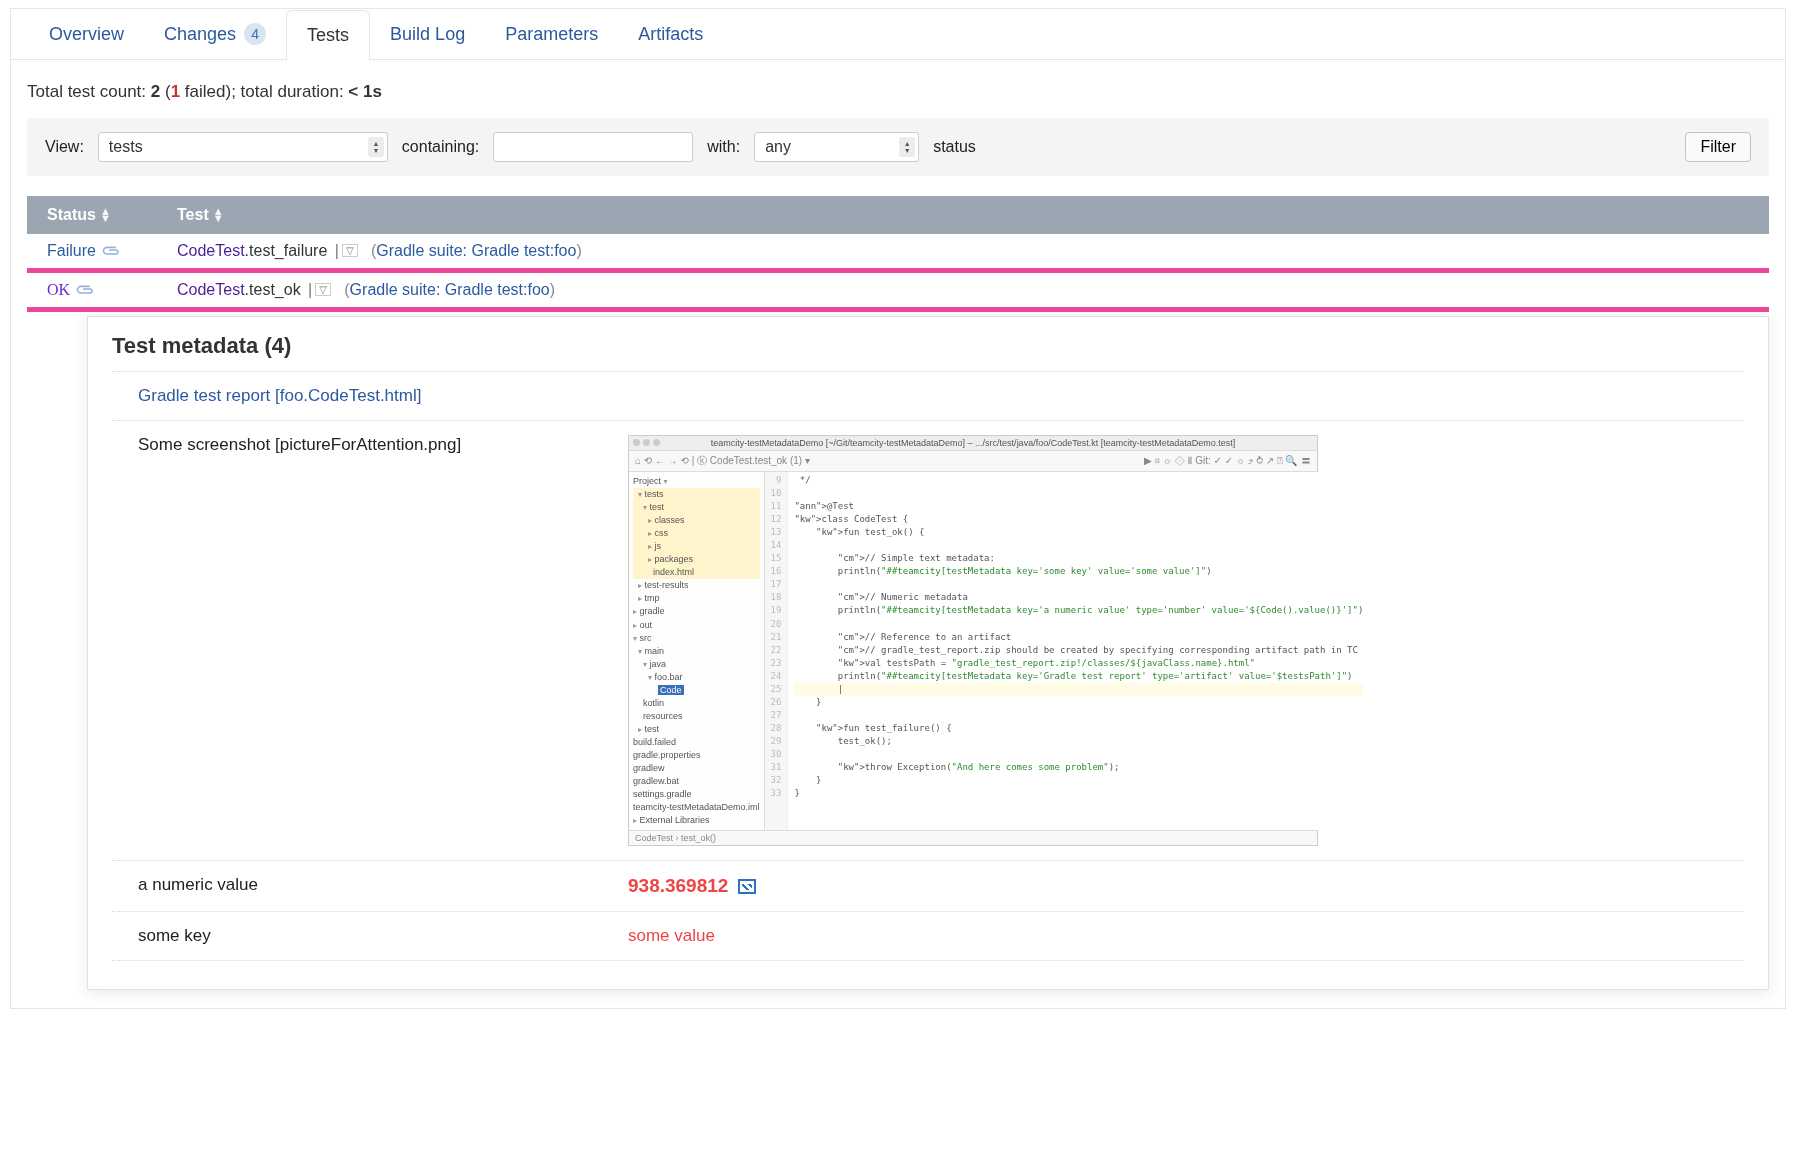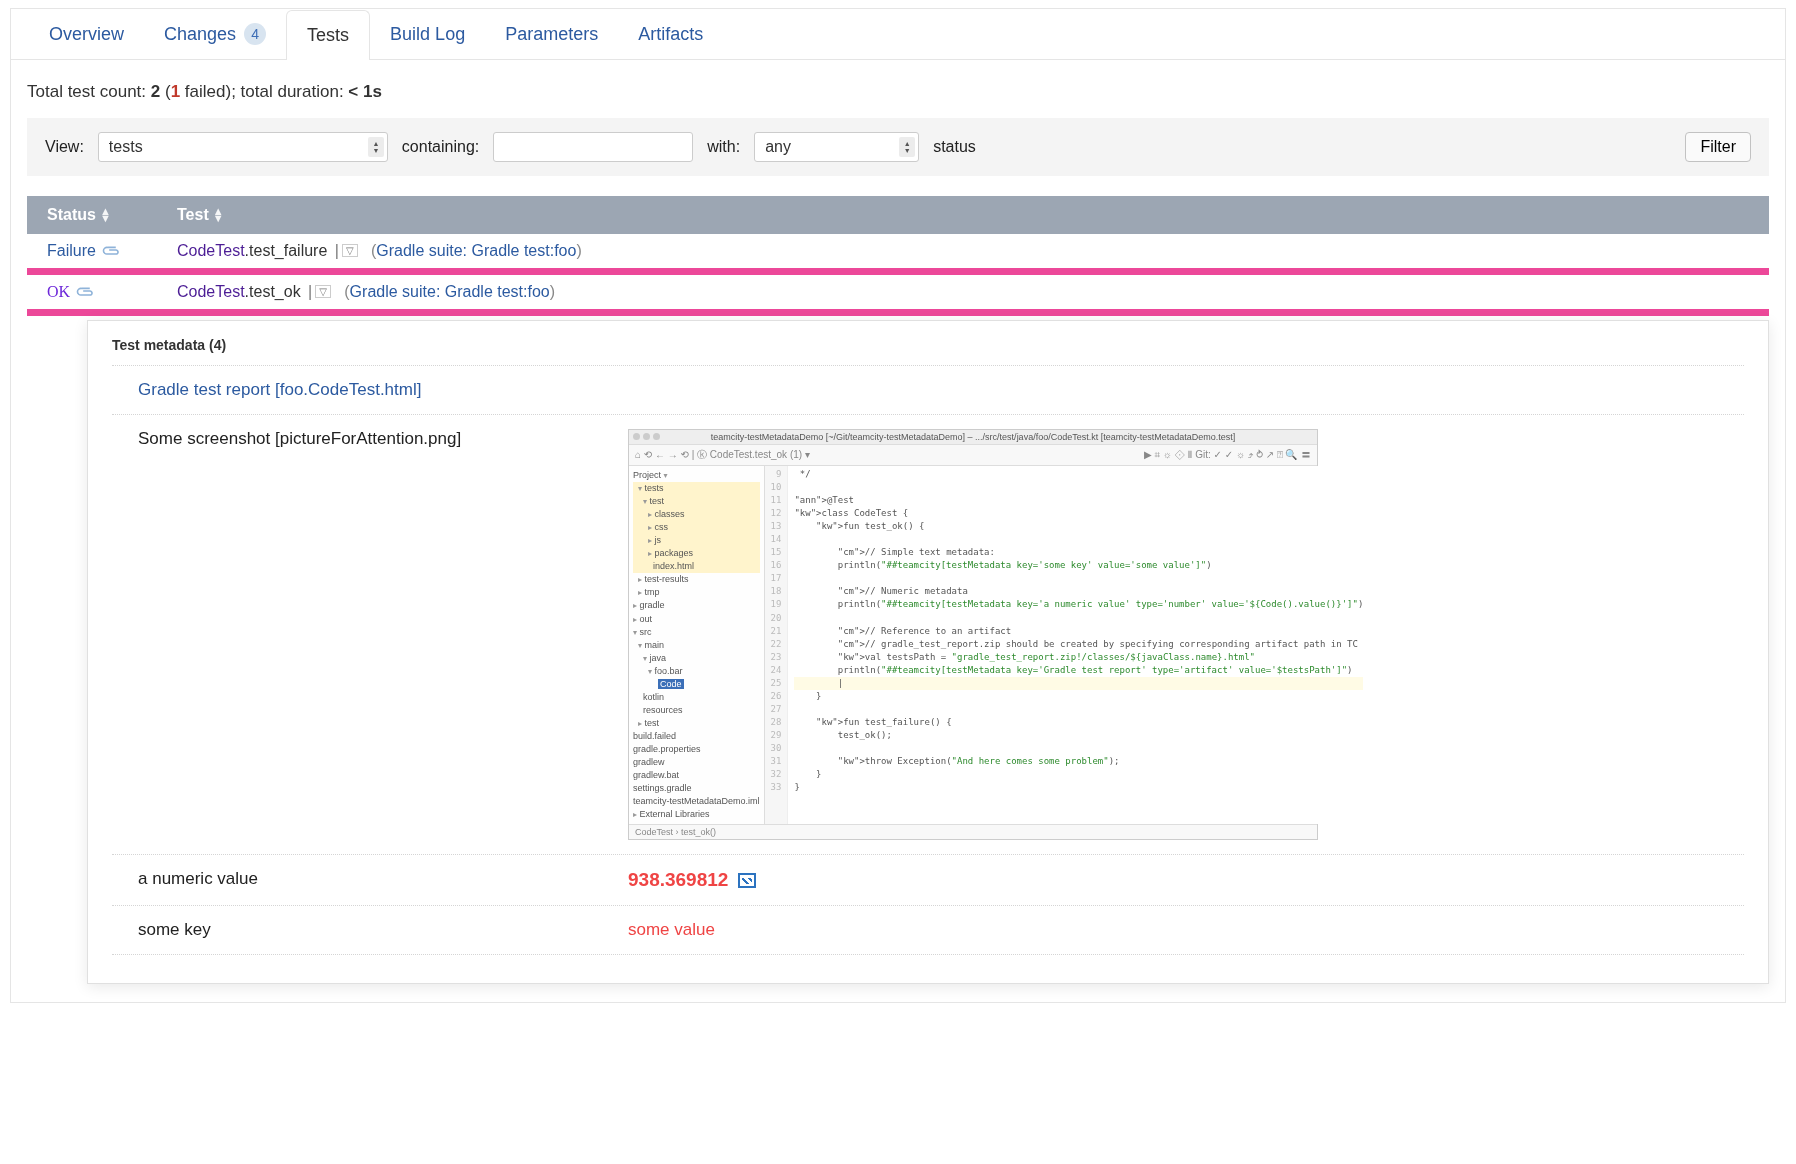--- a/index.html
+++ b/index.html
@@ -116,21 +116,21 @@
       font-size: 16px;
       font-weight: 600;
     }
     .thead .col-status { width: 150px; padding: 10px 20px; display:flex; align-items:center; gap:4px;}
     .thead .col-test { flex: 1; padding: 10px 0; display:flex; align-items:center; gap:4px;}
     .sort-icon { font-size: 11px; opacity: .9; display:flex; flex-direction:column; line-height:7px;}
 
     .trow {
       display: flex;
       align-items: center;
-      border-bottom: 7px solid #ec4899;
+      border-bottom: 5px solid #ec4899;
       padding: 8px 0;
       font-size: 16px;
     }
     .trow .col-status {
       width: 150px;
       padding-left: 20px;
       display:flex; align-items:center; gap:8px;
     }
     .trow .col-test { flex: 1; }
     .status-link { color: #2c5aa0; }
@@ -147,21 +147,21 @@
     .dd { display:inline-block; font-size:10px; color:#777; border:1px solid #ccc; padding:0 3px; position:relative; top:-2px;}
 
     
     .popup {
       margin: 4px 0 18px 60px;
       border: 1px solid #e0e0e0;
       box-shadow: 0 3px 14px rgba(0,0,0,.09);
       background: #fff;
     }
     .popup-inner { padding: 16px 24px 28px; }
-    .popup h3 { font-size: 14px; font-weight:700; margin-bottom: 12px; }
+    .popup h3 { font-size: 22px; font-weight:700; margin-bottom: 12px; }
     .meta-row {
       border-top: 1px dotted #d5d5d5;
       padding: 14px 4px 14px 26px;
       display: flex;
       align-items: flex-start;
       font-size: 17px;
     }
     .meta-row:last-child { border-bottom: 1px dotted #d5d5d5; }
     .meta-key { width: 490px; color: #222; }
     .meta-key.link { color: #2c5aa0; }

